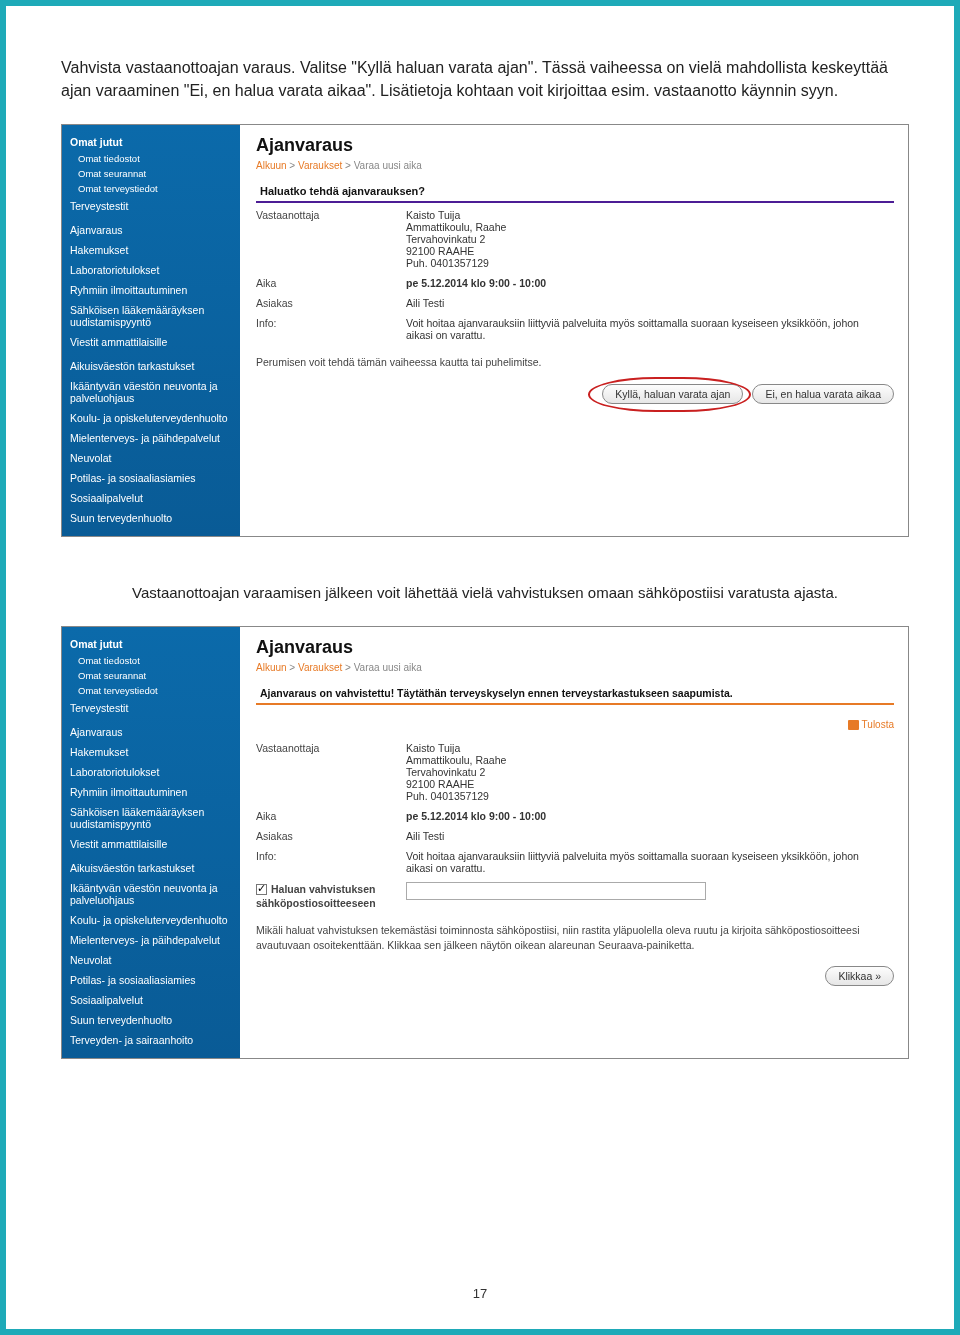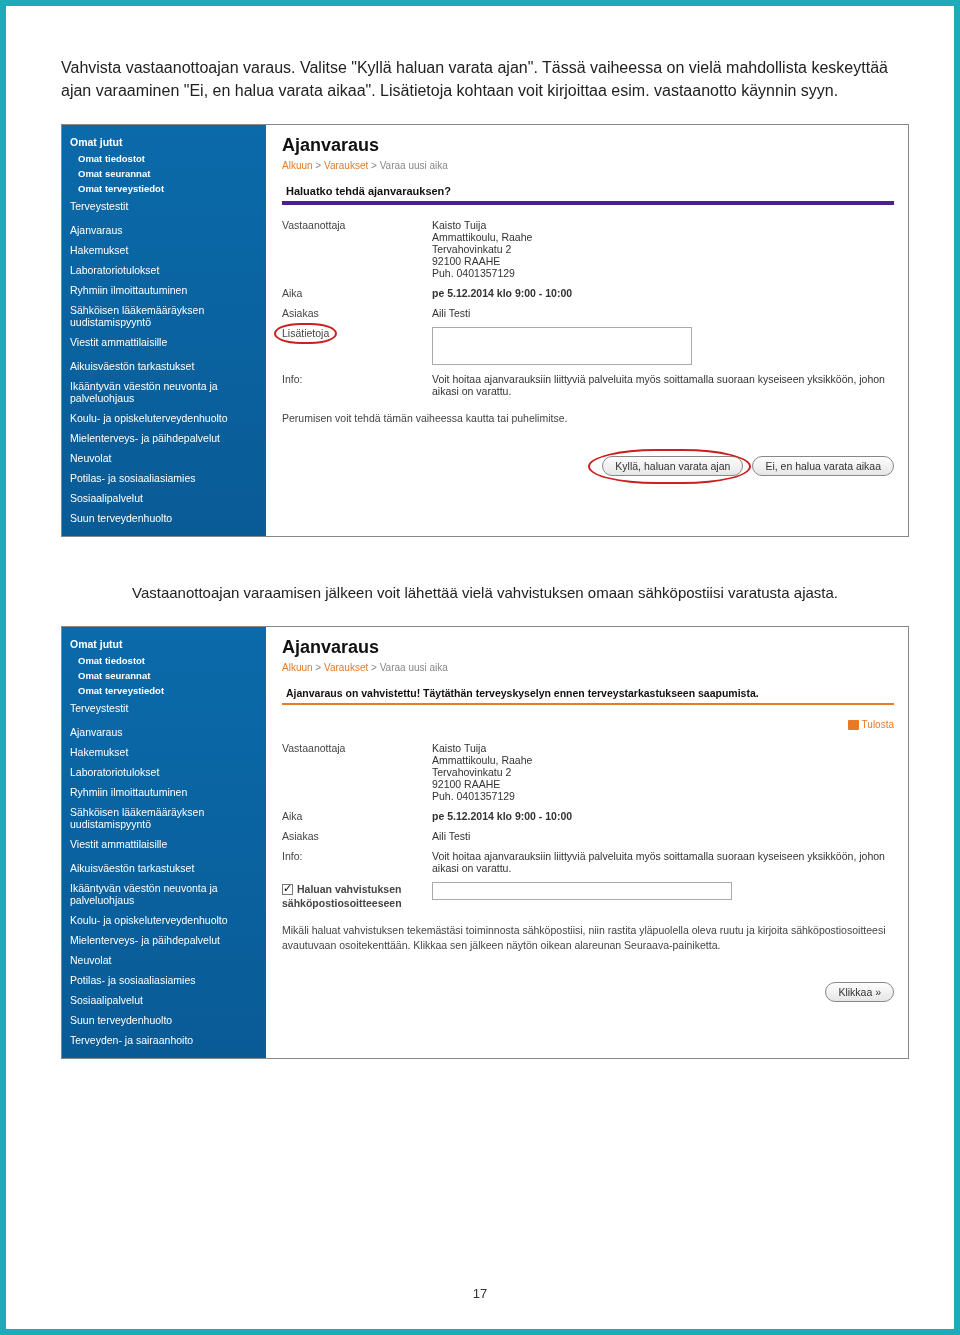--- a/index.html
+++ b/index.html
@@ -24,34 +24,33 @@
   .screenshot {
     border: 1px solid #888;
     width: 100%;
     display: flex;
     background: #fff;
   }
   .sidebar {
     background: #0a62a0;
     background: linear-gradient(#0b6aaa, #095b96);
     color: #fff;
-    width: 204px;
+    width: 178px;
     font-size: 10px;
     padding: 8px 0 8px 0;
     flex-shrink: 0;
   }
   .sidebar .hdr {
     font-weight: bold;
     padding: 3px 8px;
     font-size: 10.5px;
   }
   .sidebar .sub {
     padding: 2px 8px 2px 16px;
     font-size: 9.5px;
-    font-weight: bold;
   }
   .sidebar .item {
     padding: 4px 8px;
     font-size: 10.5px;
     color: #fff;
   }
   .sidebar .sep {
     height: 4px;
   }
   .main {
@@ -70,23 +69,23 @@
     font-size: 10px;
     color: #e77a26;
     margin-bottom: 10px;
   }
   .crumbs .sep2 { color: #888; }
   .crumbs .cur { color: #888; }
   .sectionbar {
     font-weight: bold;
     font-size: 11px;
     padding: 4px 0 4px 4px;
-    border-bottom: 4px solid #4c1d95;
+    border-bottom: 2px solid #4c1d95;
     color: #111;
-    margin-bottom: 10px;
+    margin-bottom: 2px;
   }
   .sectionbar2 {
     font-weight: bold;
     font-size: 10.5px;
     padding: 4px 0 4px 4px;
     border-bottom: 2px solid #e77a26;
     color: #111;
     margin-bottom: 14px;
   }
   .print-row {
@@ -141,21 +140,21 @@
     color: #000;
   }
   .note {
     font-size: 10.5px;
     color: #444;
     margin-top: 10px;
     line-height: 1.4;
   }
   .btnrow {
     text-align: right;
-    margin-top: 30px;
+    margin-top: 14px;
   }
   .btn {
     display: inline-block;
     font-size: 10.5px;
     padding: 3px 12px;
     border: 1px solid #888;
     border-radius: 10px;
     background: linear-gradient(#fdfdfd, #e6e6e6);
     color: #333;
     margin-left: 6px;
@@ -259,28 +258,20 @@
             <div>Puh. 0401357129</div>
           </td>
         </tr>
         <tr>
           <td class="lab">Aika</td>
           <td class="bold">pe 5.12.2014 klo 9:00 - 10:00</td>
         </tr>
         <tr>
           <td class="lab">Asiakas</td>
           <td>Aili Testi</td>
-        </tr>
-        <tr>
-          <td class="lab">
-            <span class="circled-small">Lisätietoja</span>
-          </td>
-          <td>
-                <div class="inputbox"></div>
-              </td>
         </tr>
         <tr>
           <td class="lab">Info:</td>
           <td>Voit hoitaa ajanvarauksiin liittyviä palveluita myös soittamalla suoraan kyseiseen yksikköön, johon aikasi on varattu.</td>
         </tr>
       </tbody>
         </table>
       <div class="note">Perumisen voit tehdä tämän vaiheessa kautta tai puhelimitse.</div>
       <div class="btnrow">
         <span class="circled-btn">

